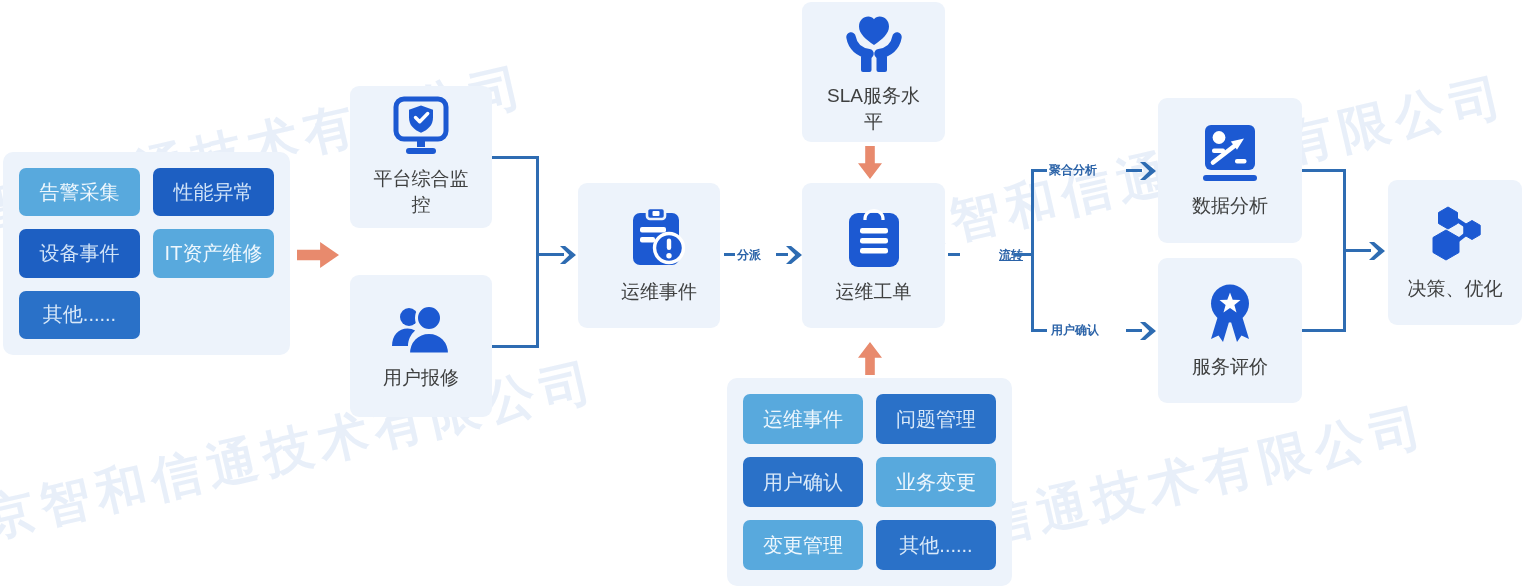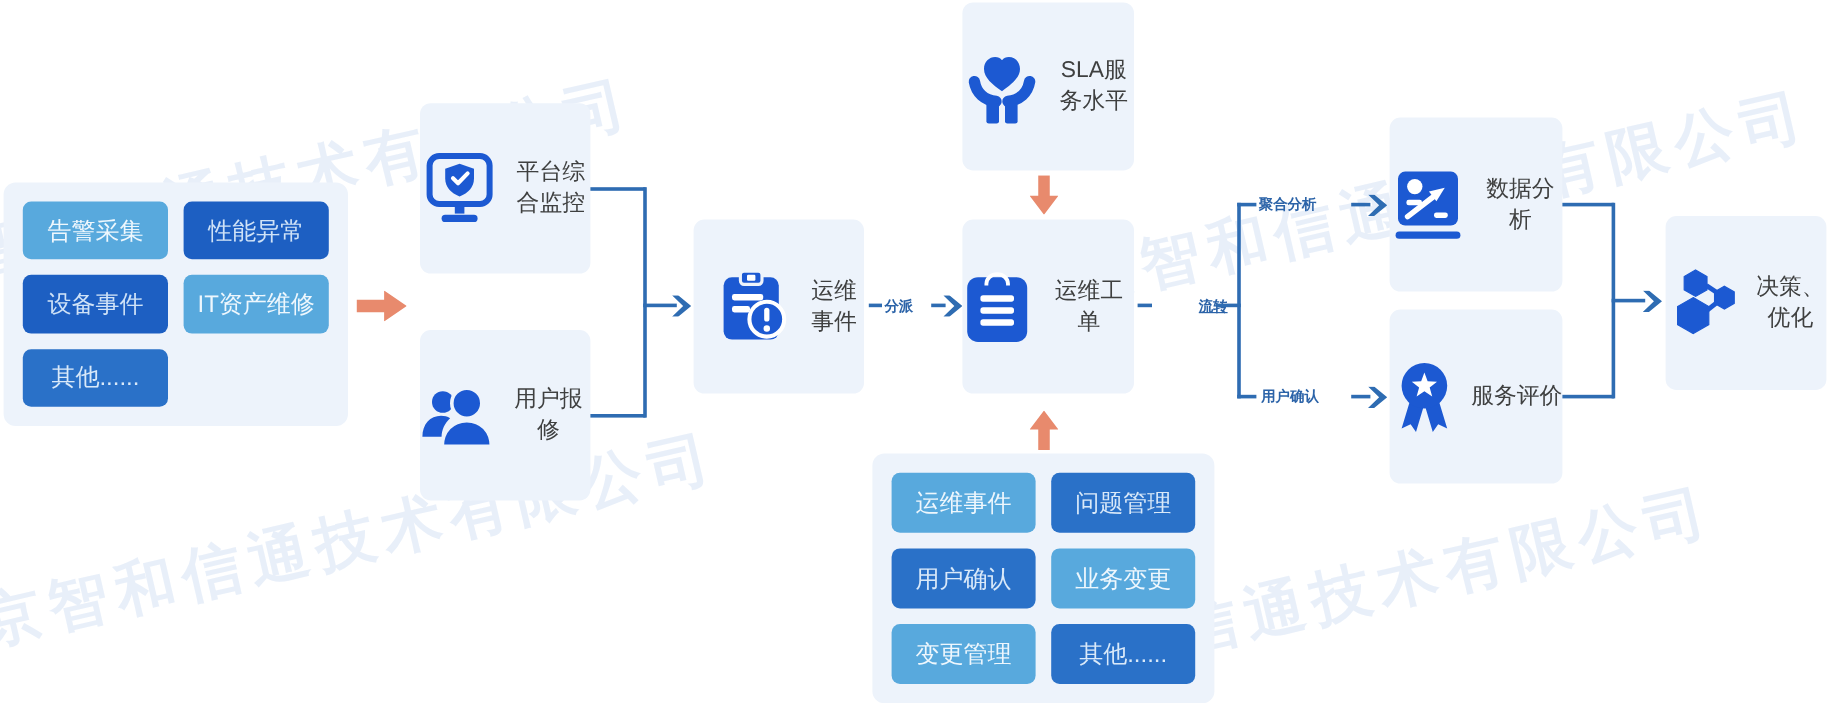--- a/index.html
+++ b/index.html
@@ -7,21 +7,21 @@
   .canvas { position:relative; width:1531px; height:586px; overflow:hidden; background:#ffffff; }
 
   
   .watermark { position:absolute; z-index:0; font-size:50px; font-weight:bold; letter-spacing:7px;
     color:rgba(184,206,235,0.32); white-space:nowrap; transform:rotate(-13deg);
     transform-origin:left center; pointer-events:none; user-select:none; }
 
   .layer { position:absolute; inset:0; z-index:1; }
 
   
-  .node { position:absolute; background:#edf3fb; border-radius:9px; display:flex; flex-direction:row;
+  .node { position:absolute; background:#edf3fb; border-radius:9px; display:flex; flex-direction:column;
     align-items:center; justify-content:center; gap:10px; }
   .nlabel { font-size:19px; line-height:26px; color:#3f4040; text-align:center; max-width:104px; }
   .icon { display:flex; }
 
   
   .panel { position:absolute; background:#edf3fb; border-radius:10px; display:grid;
     grid-template-columns:1fr 1fr; gap:13px; padding:16px;text-align:center; }
   .tag { display:flex; align-items:center; justify-content:center; border-radius:7px;
     font-size:20px; }
   .tag.light  { background:#58a9dd; color:#eef7fd; }

